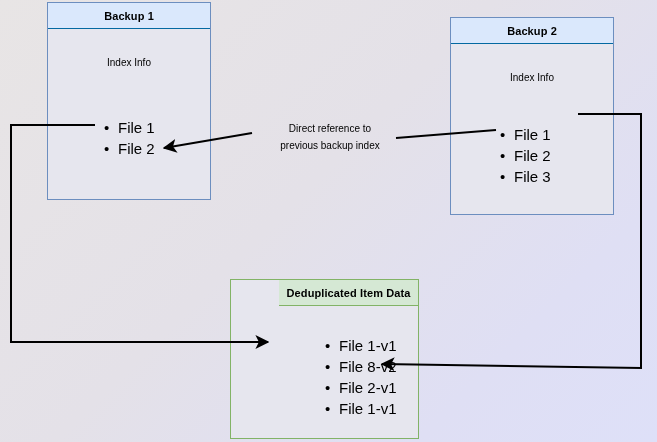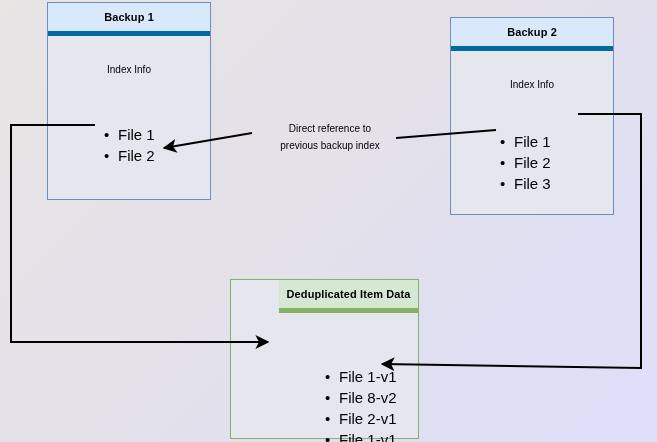--- a/index.html
+++ b/index.html
@@ -23,22 +23,22 @@
     box-sizing: border-box;
     border: 1px solid #6c8ebf;
     background: #e6e6ee;
   }
   .box.green {
     border-color: #82b366;
     padding-left: 48px;
   }
   .box-header {
     box-sizing: border-box;
-    height: 33px;
-    border-bottom: 5px solid #0369a1;
+    height: 26px;
+    border-bottom: 1px solid #0369a1;
     background: #dae8fc;
     display: flex;
     align-items: center;
     justify-content: center;
     font-size: 11px;
     font-weight: bold;
     color: #000;
     letter-spacing: 0.1px;
   }
   .box.green .box-header {
@@ -123,21 +123,21 @@
         <li>File 1</li>
         <li>File 2</li>
         <li>File 3</li>
       </ul>
     </div>
   </div>
 
   <div class="box green" id="box-dedup" style="left:230px; top:279px; width:189px; height:160px;">
     <div class="box-header">Deduplicated Item Data</div>
     <div class="box-body">
-      <ul class="bullet-list" style="left:46px; top:29px;margin-top:24px;">
+      <ul class="bullet-list" style="left:46px; top:29px;">
         <li>File 1-v1</li>
         <li>File 8-v2</li>
         <li>File 2-v1</li>
         <li>File 1-v1</li>
       </ul>
     </div>
   </div>
 
   <div id="caption">
     <div>Direct reference to</div>

